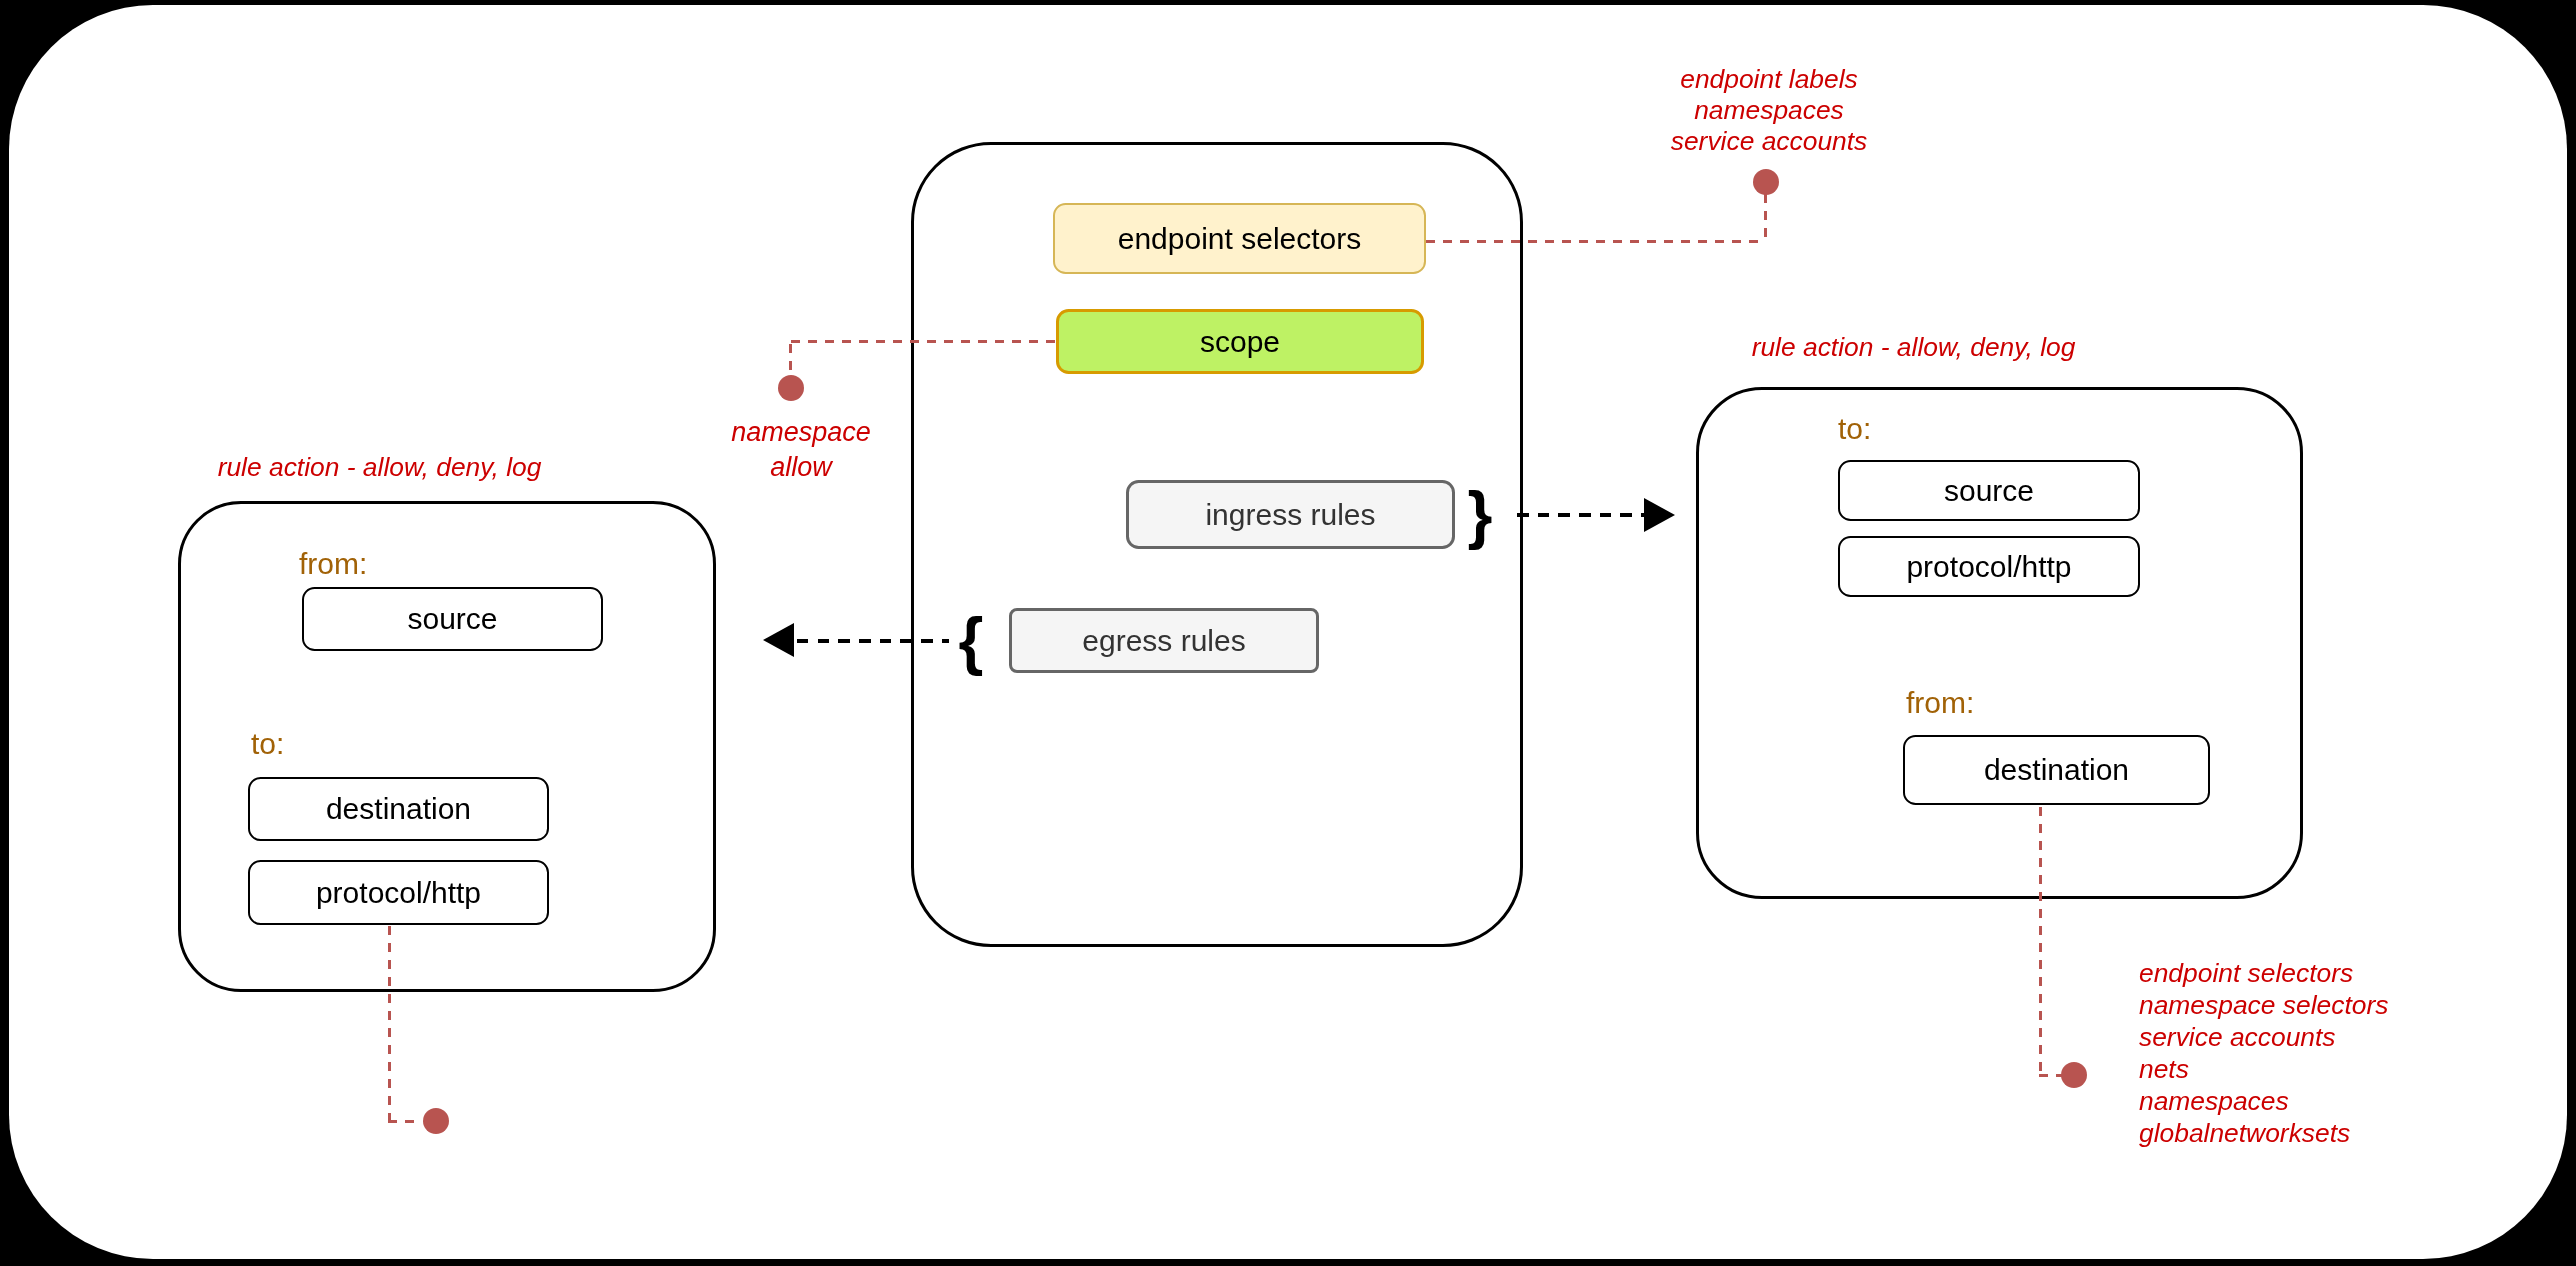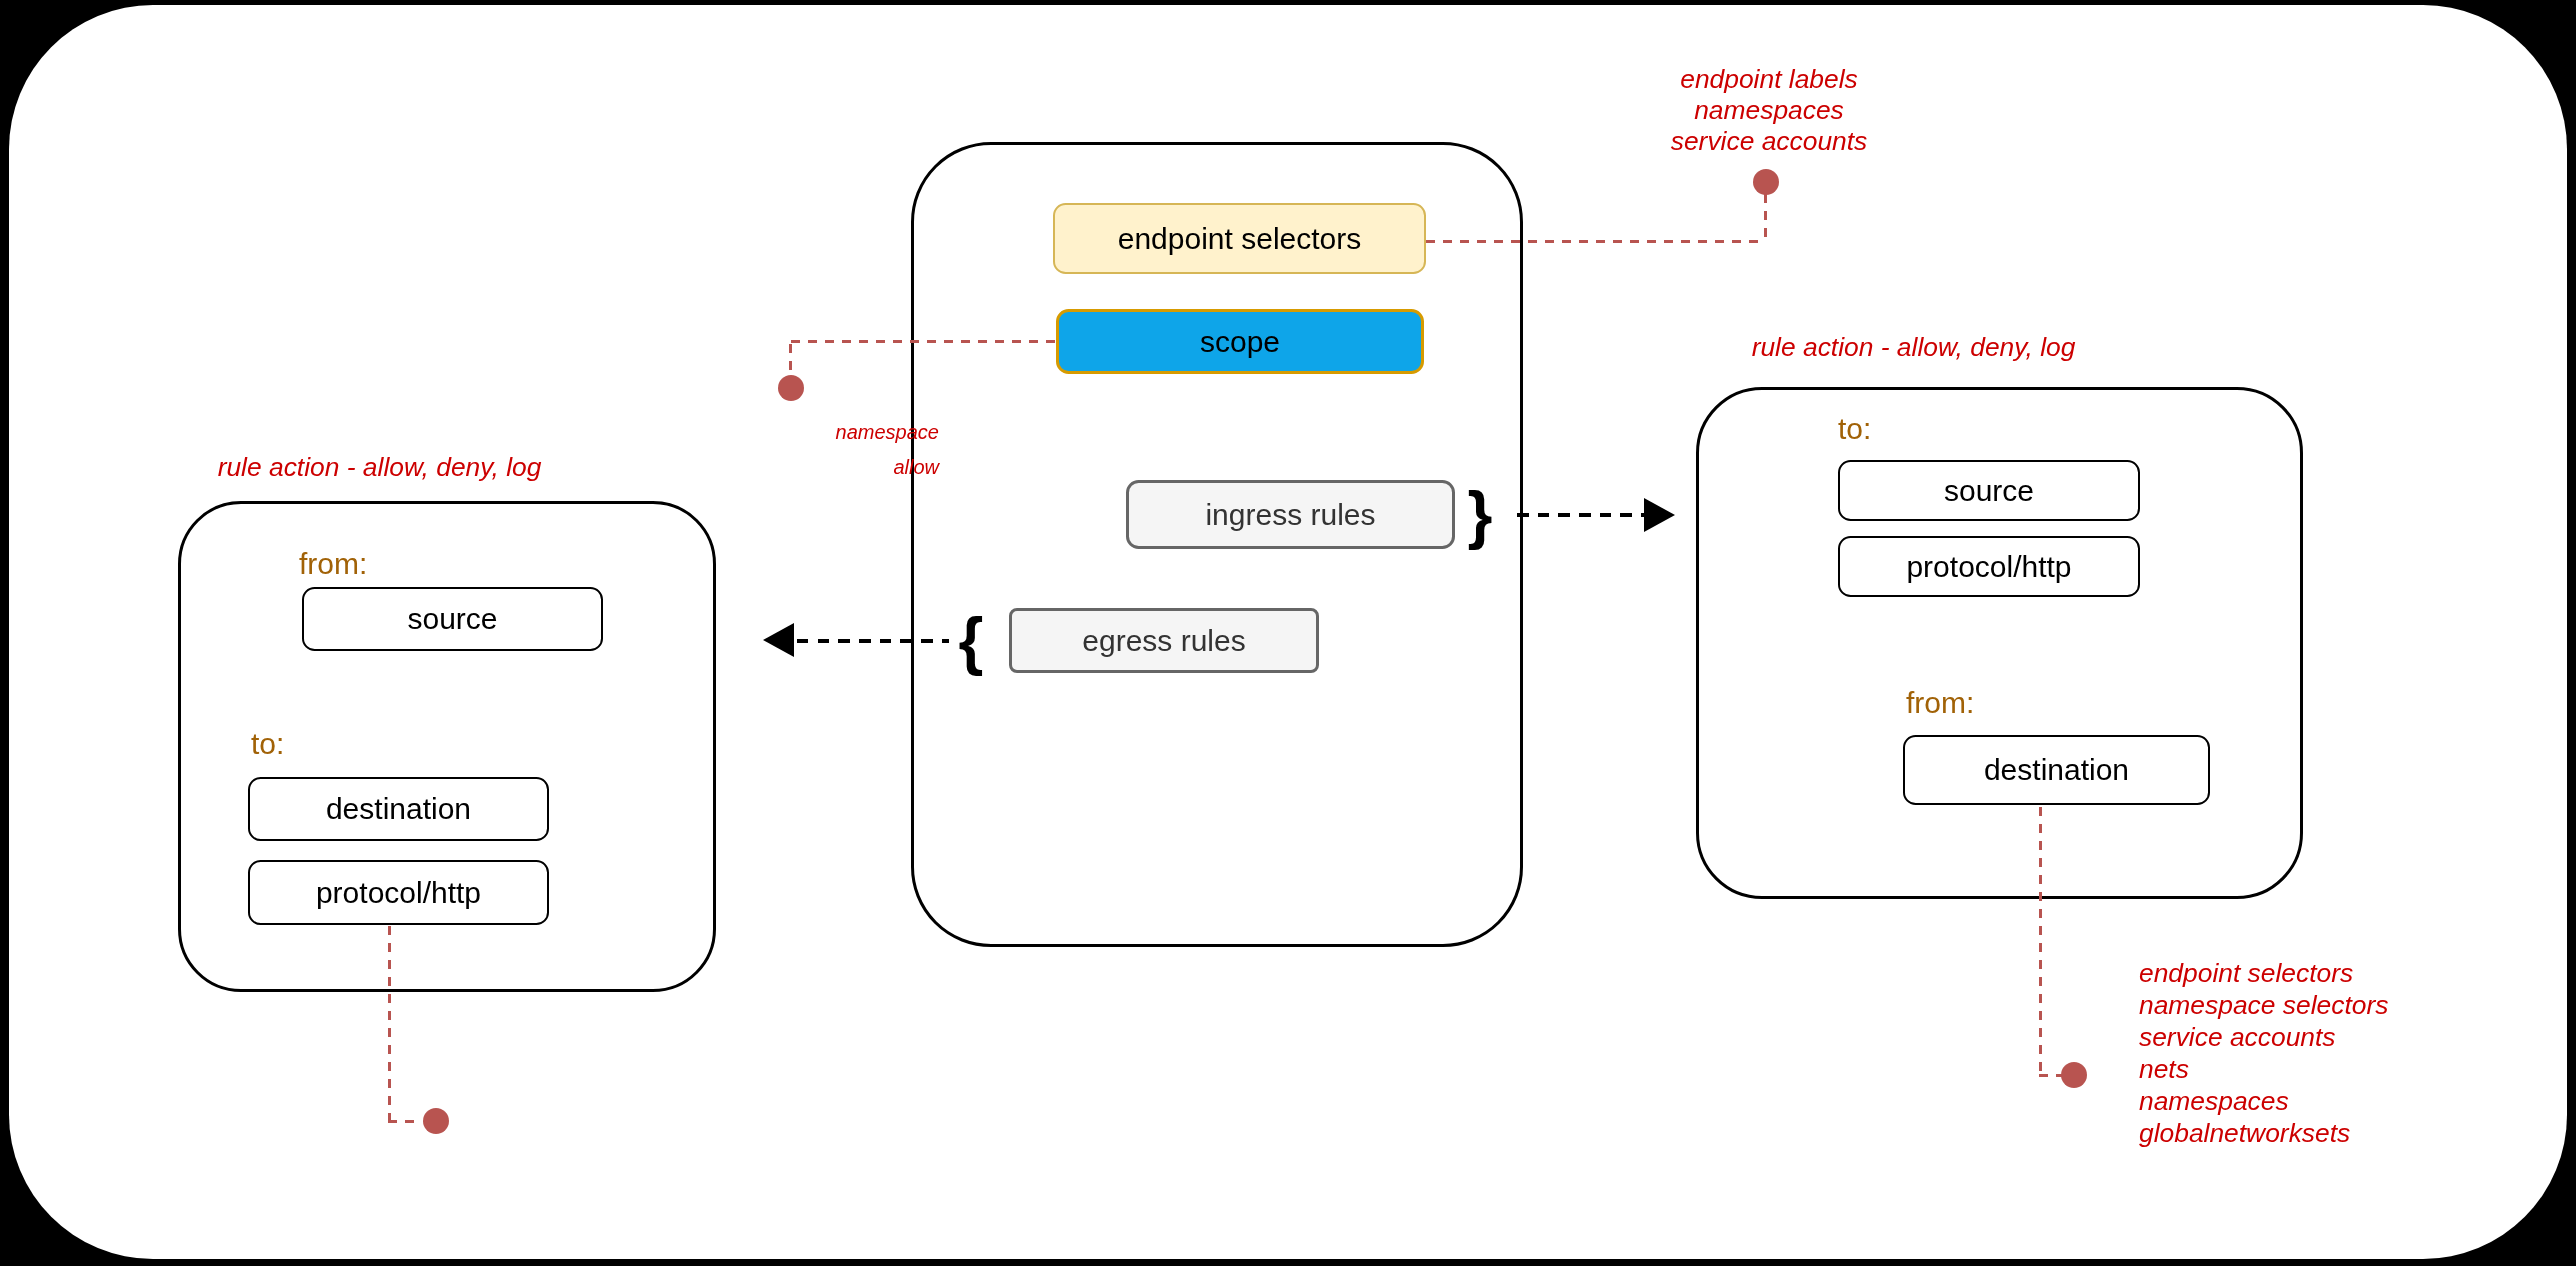--- a/index.html
+++ b/index.html
@@ -34,21 +34,21 @@
   <div class="surface"></div>
 
   <div class="container" style="left:911px;top:142px;width:606px;height:799px;border-radius:80px;"></div>
 
   <div class="nodebox" style="left:1053px;top:203px;width:373px;height:71px;border-radius:12.6px;
               background:#FFF2CC;border:2.9px solid #D6B656;">
     <span>endpoint selectors</span>
   </div>
 
   <div class="nodebox" style="left:1056px;top:309px;width:368px;height:65px;border-radius:12.6px;
-              background:#0ea5e9;border:3.4px solid #D79B00;">
+              background:#bef264;border:3.4px solid #D79B00;">
     <span>scope</span>
   </div>
 
   <div class="nodebox" style="left:1126px;top:480px;width:329px;height:69px;border-radius:12.6px;
               background:#F5F5F5;border:3.4px solid #666666;color:#333333;">
     <span>ingress rules</span>
   </div>
 
   <div class="nodebox" style="left:1009px;top:608px;width:310px;height:65px;border-radius:8px;
               background:#F5F5F5;border:3.4px solid #666666;color:#333333;">
@@ -107,21 +107,21 @@
   <div class="dot" style="left:1753px;top:169px;"></div>
   <div class="note" style="left:1591px;top:64px;width:356px;text-align:center;line-height:31px;">
     <div>endpoint labels</div>
     <div>namespaces</div>
     <div>service accounts</div>
   </div>
 
   <div class="dash-h-red" style="left:791px;top:340px;width:265px;"></div>
   <div class="dash-v-red" style="left:789px;top:344px;height:33px;"></div>
   <div class="dot" style="left:778px;top:375px;"></div>
-  <div class="note" style="left:709px;top:415px;width:230px;text-align:right;line-height:35px;font-size:20px;">
+  <div class="note" style="left:686px;top:415px;width:230px;text-align:center;line-height:35px;font-size:27px;">
     <div>namespace</div>
     <div>allow</div>
   </div>
 
   <div class="dash-v-red" style="left:388px;top:926px;height:195px;"></div>
   <div class="dash-h-red" style="left:388px;top:1120px;width:34px;"></div>
   <div class="dot" style="left:423px;top:1108px;"></div>
 
   <div class="dash-v-red" style="left:2039px;top:807px;height:269px;"></div>
   <div class="dash-h-red" style="left:2039px;top:1074px;width:24px;"></div>

